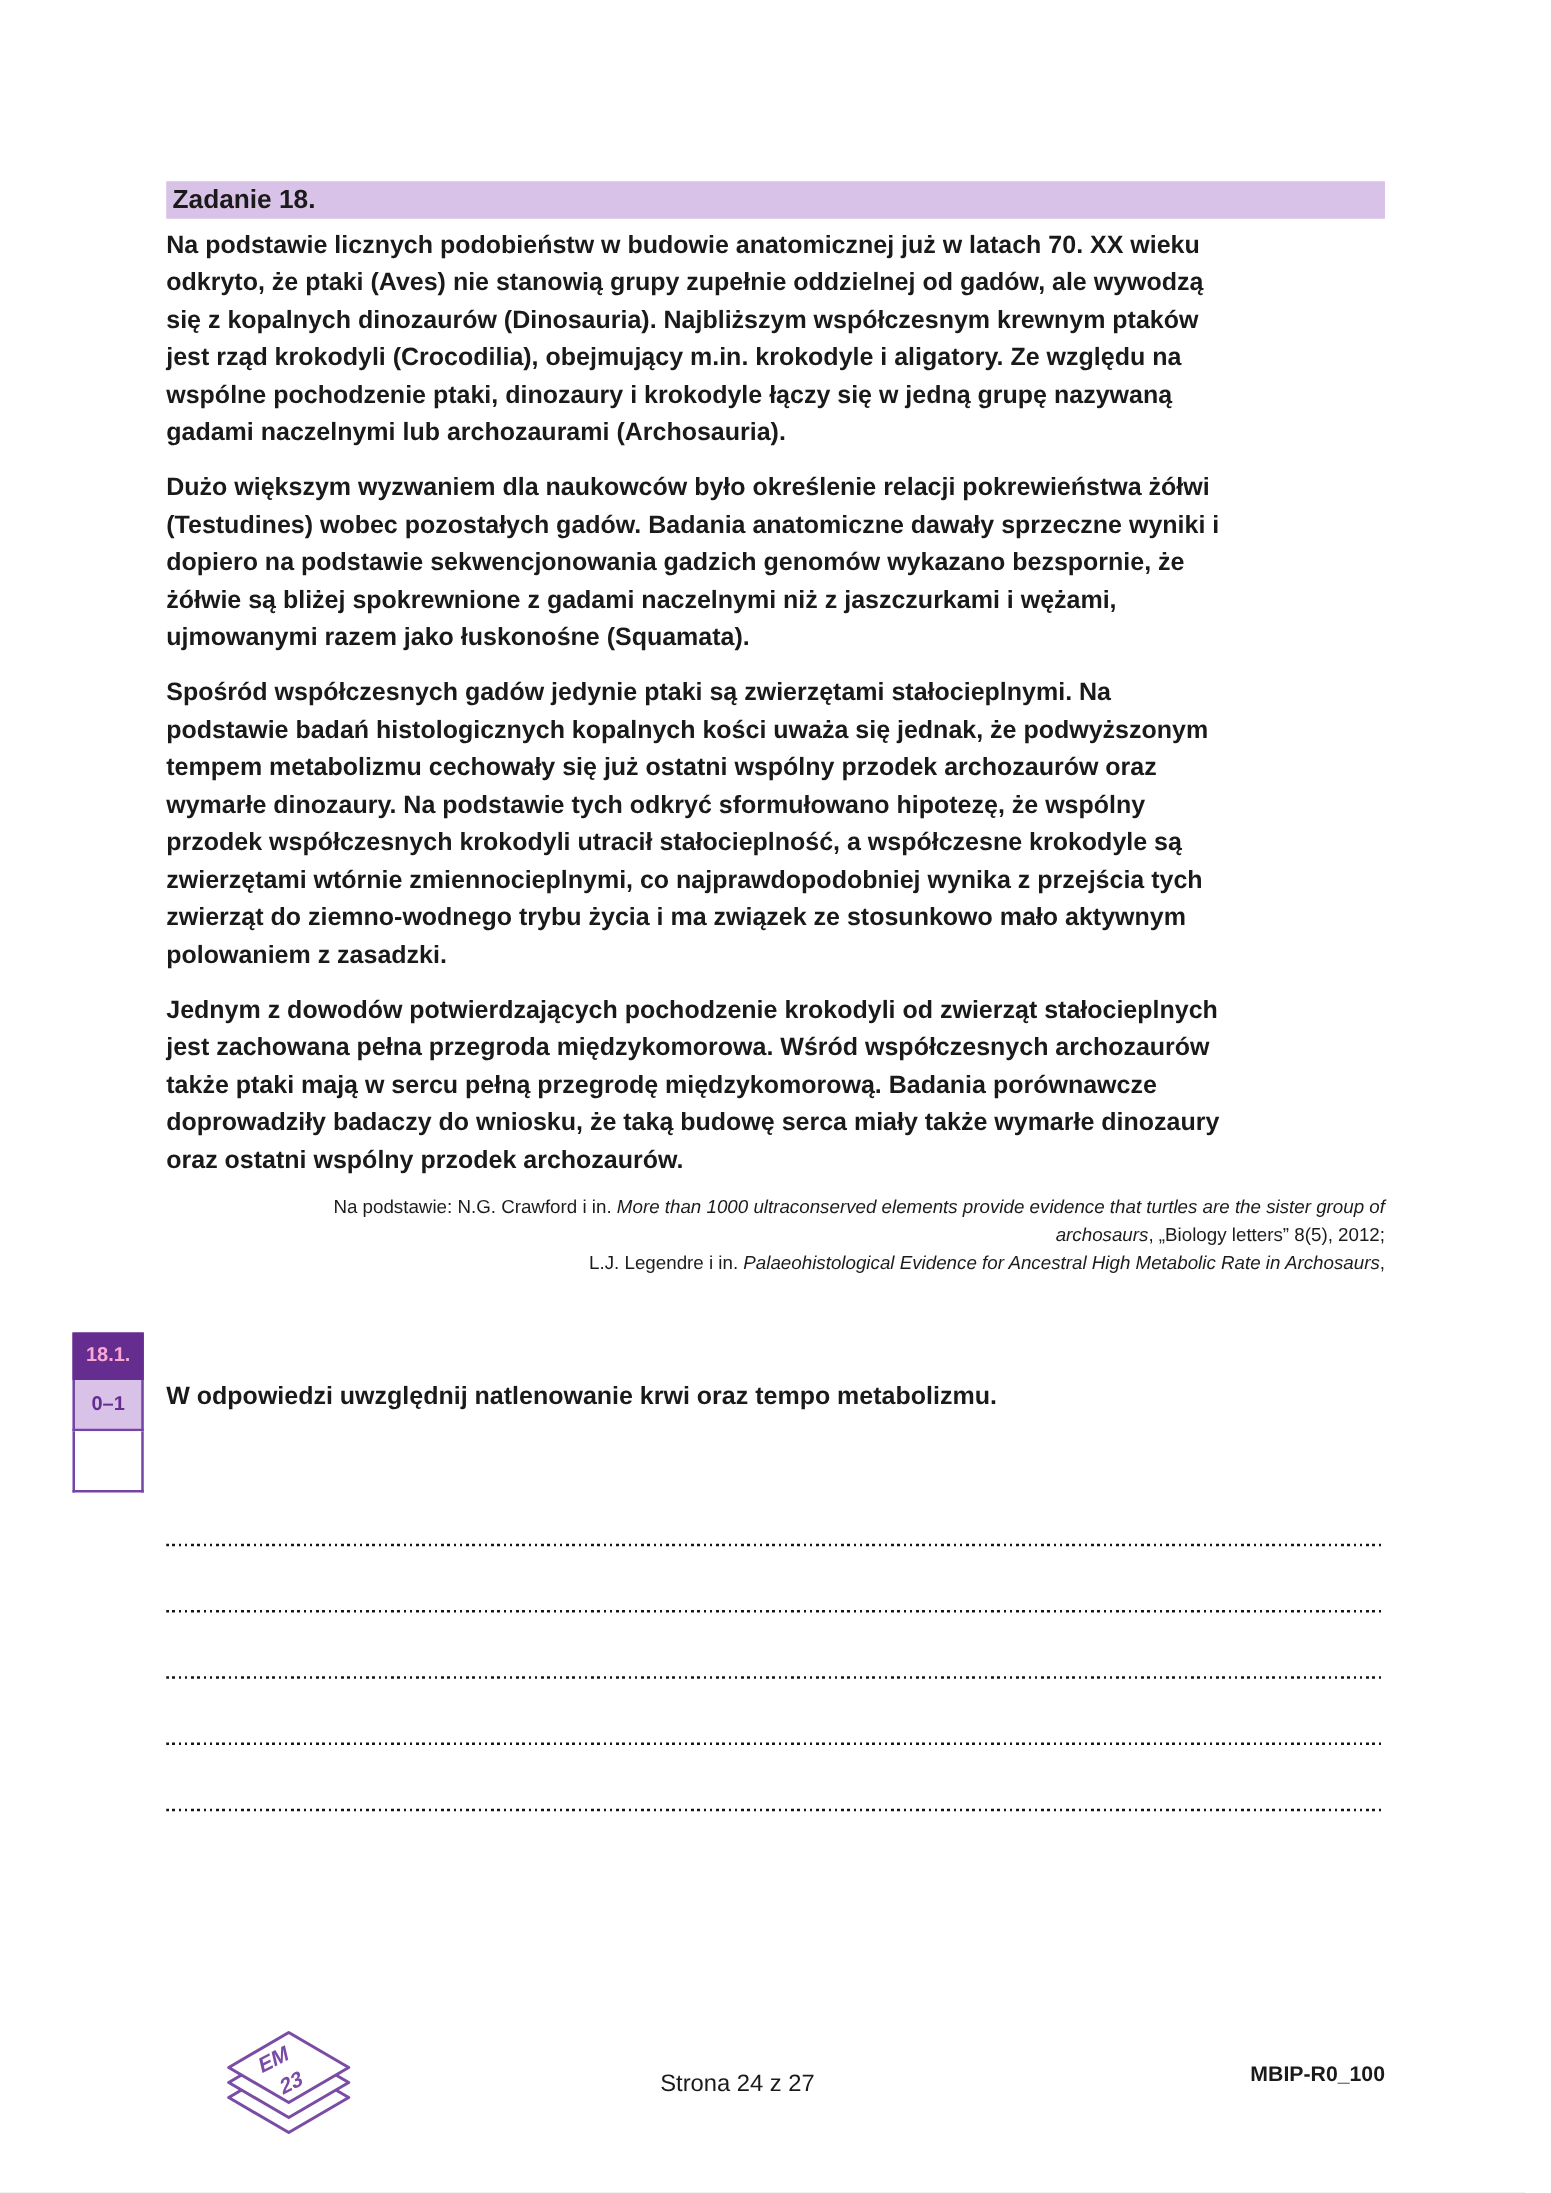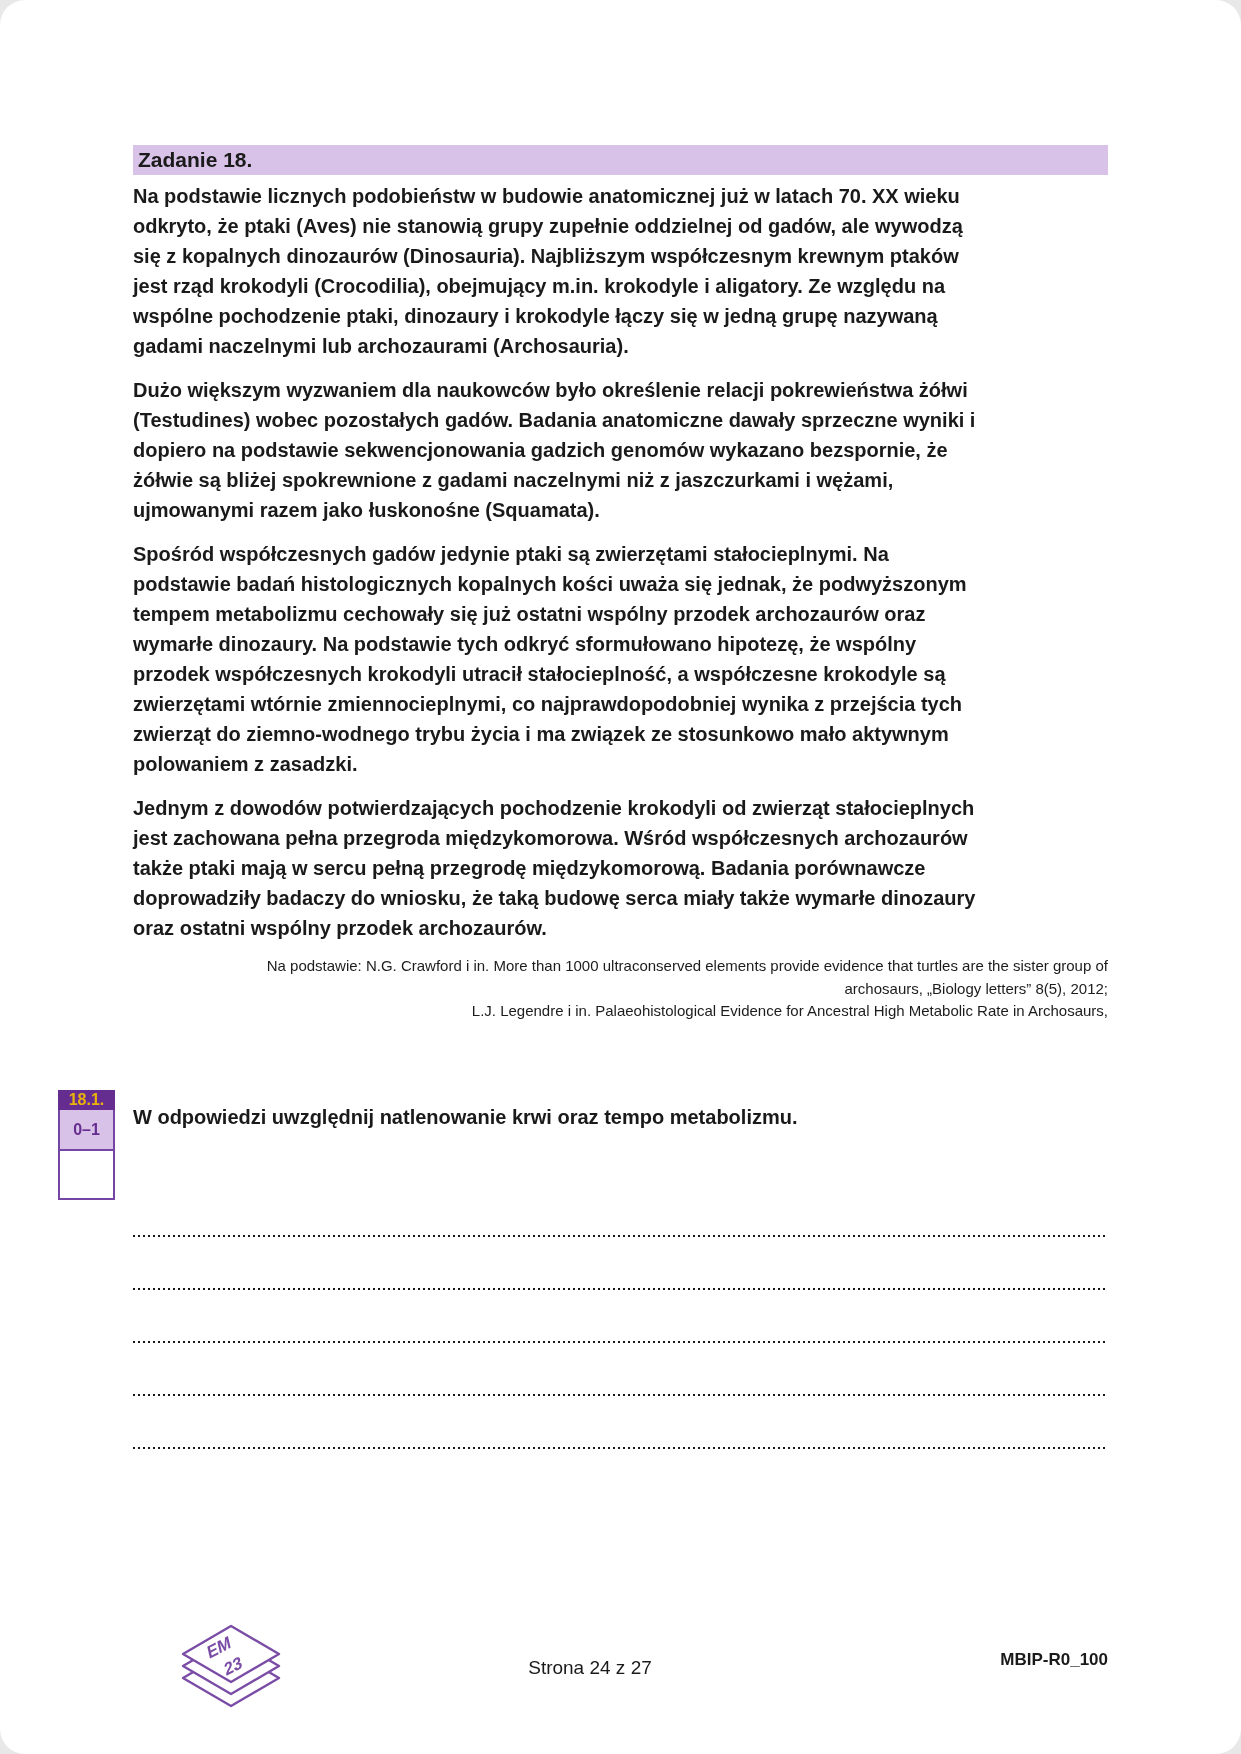--- a/index.html
+++ b/index.html
@@ -4,51 +4,49 @@
 <style>
   html,body{margin:0;padding:0;background:#e8e8e8;}
   .page{
     position:relative;
     width:1241px;height:1754px;
     margin:0 auto;
     background:#fff;
     font-family:"Liberation Sans", sans-serif;
     color:var(--text,#1a1a1a);
     overflow:hidden;
-    border-radius:25px;
   }
   .bar{
     position:absolute;left:133px;width:975px;height:30px;
     background:var(--accent_light,#d9c2e8);
     display:flex;align-items:center;
     font-weight:bold;font-size:21px;
     padding-left:5px;box-sizing:border-box;
   }
   .bar-18{top:145px;}
   .bar-181{top:1066px;height:29px;font-size:20px;}
   .text-block{
     position:absolute;left:133px;top:181px;width:845px;
     font-size:20px;line-height:30px;text-align:left;
   }
   .text-block p{margin:0 0 14px 0;font-weight:bold;}
   .citation{
     position:absolute;left:133px;top:955px;width:975px;
     font-size:15px;line-height:22.5px;text-align:right;color:#1c1c1c;
   }
-  .citation .it{}
+  .citation .it{font-style:italic;}
   .margin-box{position:absolute;left:58px;top:1066px;width:57px;}
   .mb-num,.mb-pts,.mb-score{
     box-sizing:border-box;width:57px;
     display:flex;align-items:center;justify-content:center;
     font-weight:bold;font-size:16px;
   }
   .mb-num{
-    height:20px;background:var(--accent,#662d91);color:#eab308;
+    height:38px;background:var(--accent,#662d91);color:#f9a8d4;
     border:2px solid var(--accent,#662d91);
-    margin-top:24px;
   }
   .mb-pts{
     height:41px;background:var(--accent_light,#d9c2e8);
     color:var(--accent,#662d91);
     border:2px solid var(--accent_border,#7445a5);border-top:none;
   }
   .mb-score{
     height:49px;background:#fff;
     border:2px solid var(--accent_border,#7445a5);border-top:none;
   }

